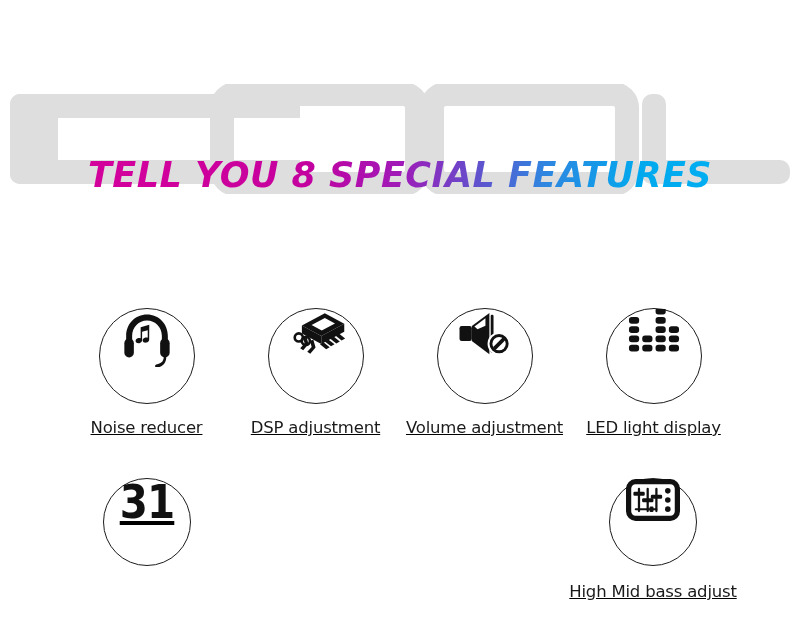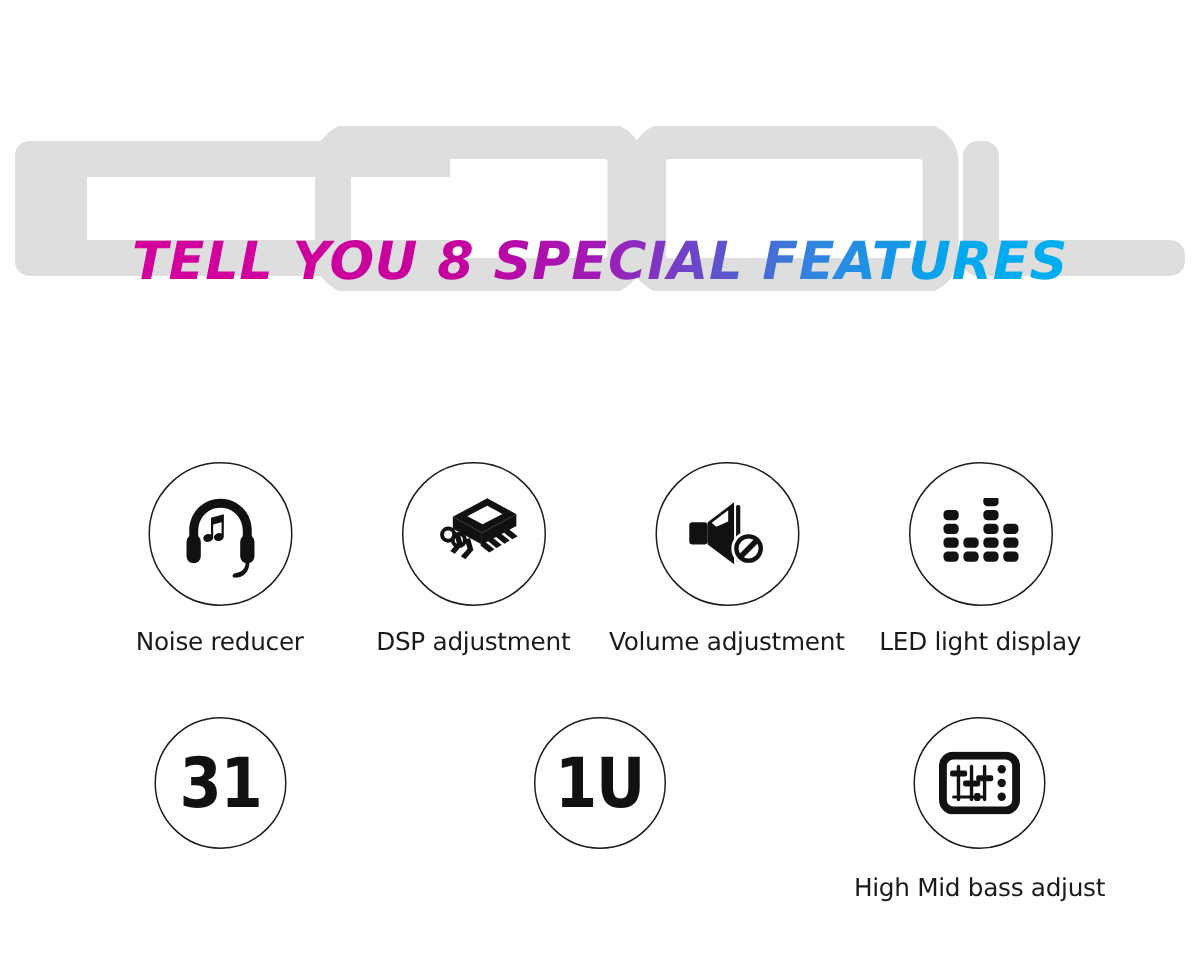--- a/index.html
+++ b/index.html
@@ -73,37 +73,37 @@
     left: 0;
     top: 308px;
     width: 800px;
   }
   .row {
     display: flex;
     width: 800px;
     justify-content: space-between;
     padding: 0 62px;
     box-sizing: border-box;
+    text-decoration: underline;
   }
   .row.row2 { margin-top: 41px; }
 
   .cell {
     width: 170px;
     display: flex;
     flex-direction: column;
     align-items: center;
   }
   .badge {
     width: 96px;
     height: 96px;
     border-radius: 50%;
     border: 1.4px solid #1c1c1c;
     background: #ffffff;
     display: flex;
-    align-items: center;
     justify-content: center;
     box-sizing: border-box;
   }
   .row2 .badge {
     width: 88px;
     height: 88px;
   }
   .badge svg { display: block; }
   .cell-label {
     margin-top: 14px;
@@ -254,23 +254,20 @@
     <div class="row row2">
 
       <div class="cell">
         <div class="badge">
           <span class="numglyph">31</span>
         </div>
       </div>
 
 
       <div class="cell">
-        <div class="badge">
-          <span class="numglyph">1U</span>
-        </div>
       </div>
 
       <div class="cell">
         <div class="badge">
           <svg width="54" height="42" viewBox="0 0 62 48">
             <g>
               <rect x="3" y="3" width="56" height="42" rx="8" fill="none" stroke="#111111" stroke-width="6"></rect>
               <g fill="#111111">
 
                 <rect x="13.6" y="10" width="2.6" height="28" rx="1.3"></rect>

